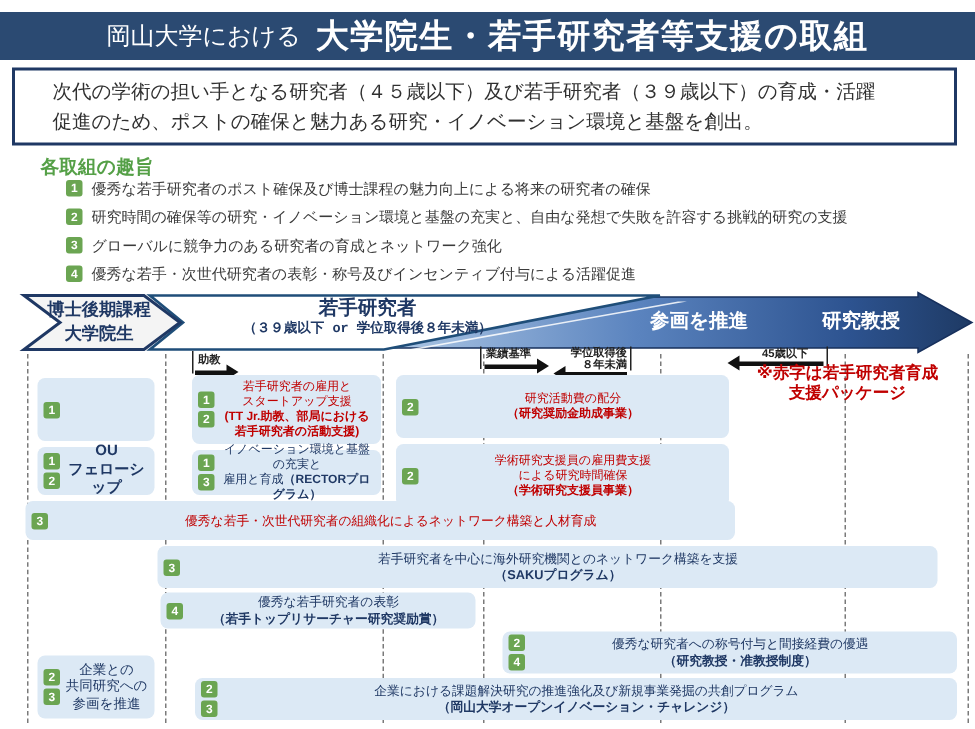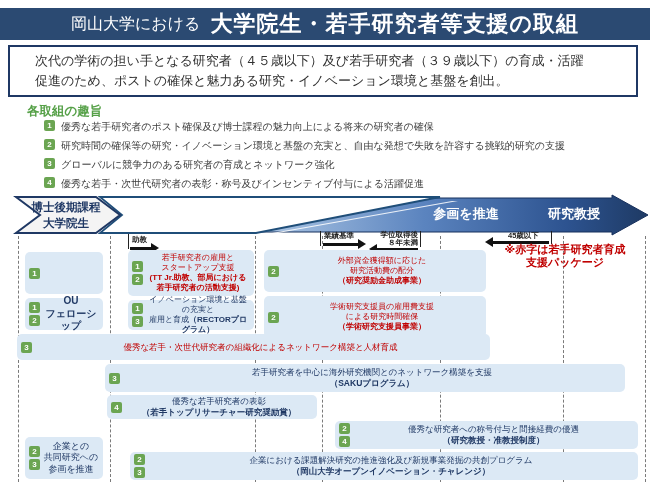--- a/index.html
+++ b/index.html
@@ -97,20 +97,24 @@
     <polygon points="240,4 612,4 612,1 648,21 612,41 612,38 240,38" fill="url(#bluearrow)" stroke="#17305c" stroke-width="1"></polygon>
     <polygon points="272,39 452,7 458,7 278,39" fill="#ffffff" opacity="0.85"></polygon>
     <polygon points="100,3 440,3 256,39 100,39 122,21" fill="#ffffff" stroke="#1f4e79" stroke-width="1.8"></polygon>
     <polygon points="16,3 96,3 120,21 96,39 16,39 40,21" fill="#f4f4f4" stroke="#1f3864" stroke-width="2"></polygon>
   </svg>
 
   <div class="stage-label stage1">
     <div>博士後期課程</div>
     <div>大学院生</div>
   </div>
+  <div class="stage-label stage2">
+    <div class="s2-title">若手研究者</div>
+    <div class="s2-sub">（３９歳以下 or 学位取得後８年未満）</div>
+  </div>
   <div class="stage-label stage-white stage3">参画を推進</div>
   <div class="stage-label stage-white stage4">研究教授</div>
 
   <div class="tick" style="left:128px;top:234px;height:15px;"></div>
   <div class="tlabel" style="left:132px;top:236px;">助教</div>
   <div class="arr r" style="left:130px;top:247px;width:22px;"></div>
 
   <div class="tick" style="left:320px;top:231px;height:15px;"></div>
   <div class="tlabel" style="left:324px;top:232px;">業績基準</div>
   <div class="arr r" style="left:323px;top:243px;width:36px;"></div>
@@ -176,21 +180,20 @@
       <div>イノベーション環境と基盤の充実と</div>
       <div><span>雇用と育成</span><span class="b">（RECTORプログラム）</span></div>
     </span>
   </div>
 
   <div class="pbox red" style="left:264px;top:250px;width:222px;height:42px;">
     <span class="badges">
         <span class="badge">2</span>
       </span>
     <span class="btext fs8">
-      <div>外部資金獲得額に応じた</div>
       <div>研究活動費の配分</div>
       <div class="b">（研究奨励金助成事業）</div>
     </span>
   </div>
 
   <div class="pbox red" style="left:264px;top:296px;width:222px;height:42px;">
     <span class="badges">
         <span class="badge">2</span>
       </span>
     <span class="btext fs8">

